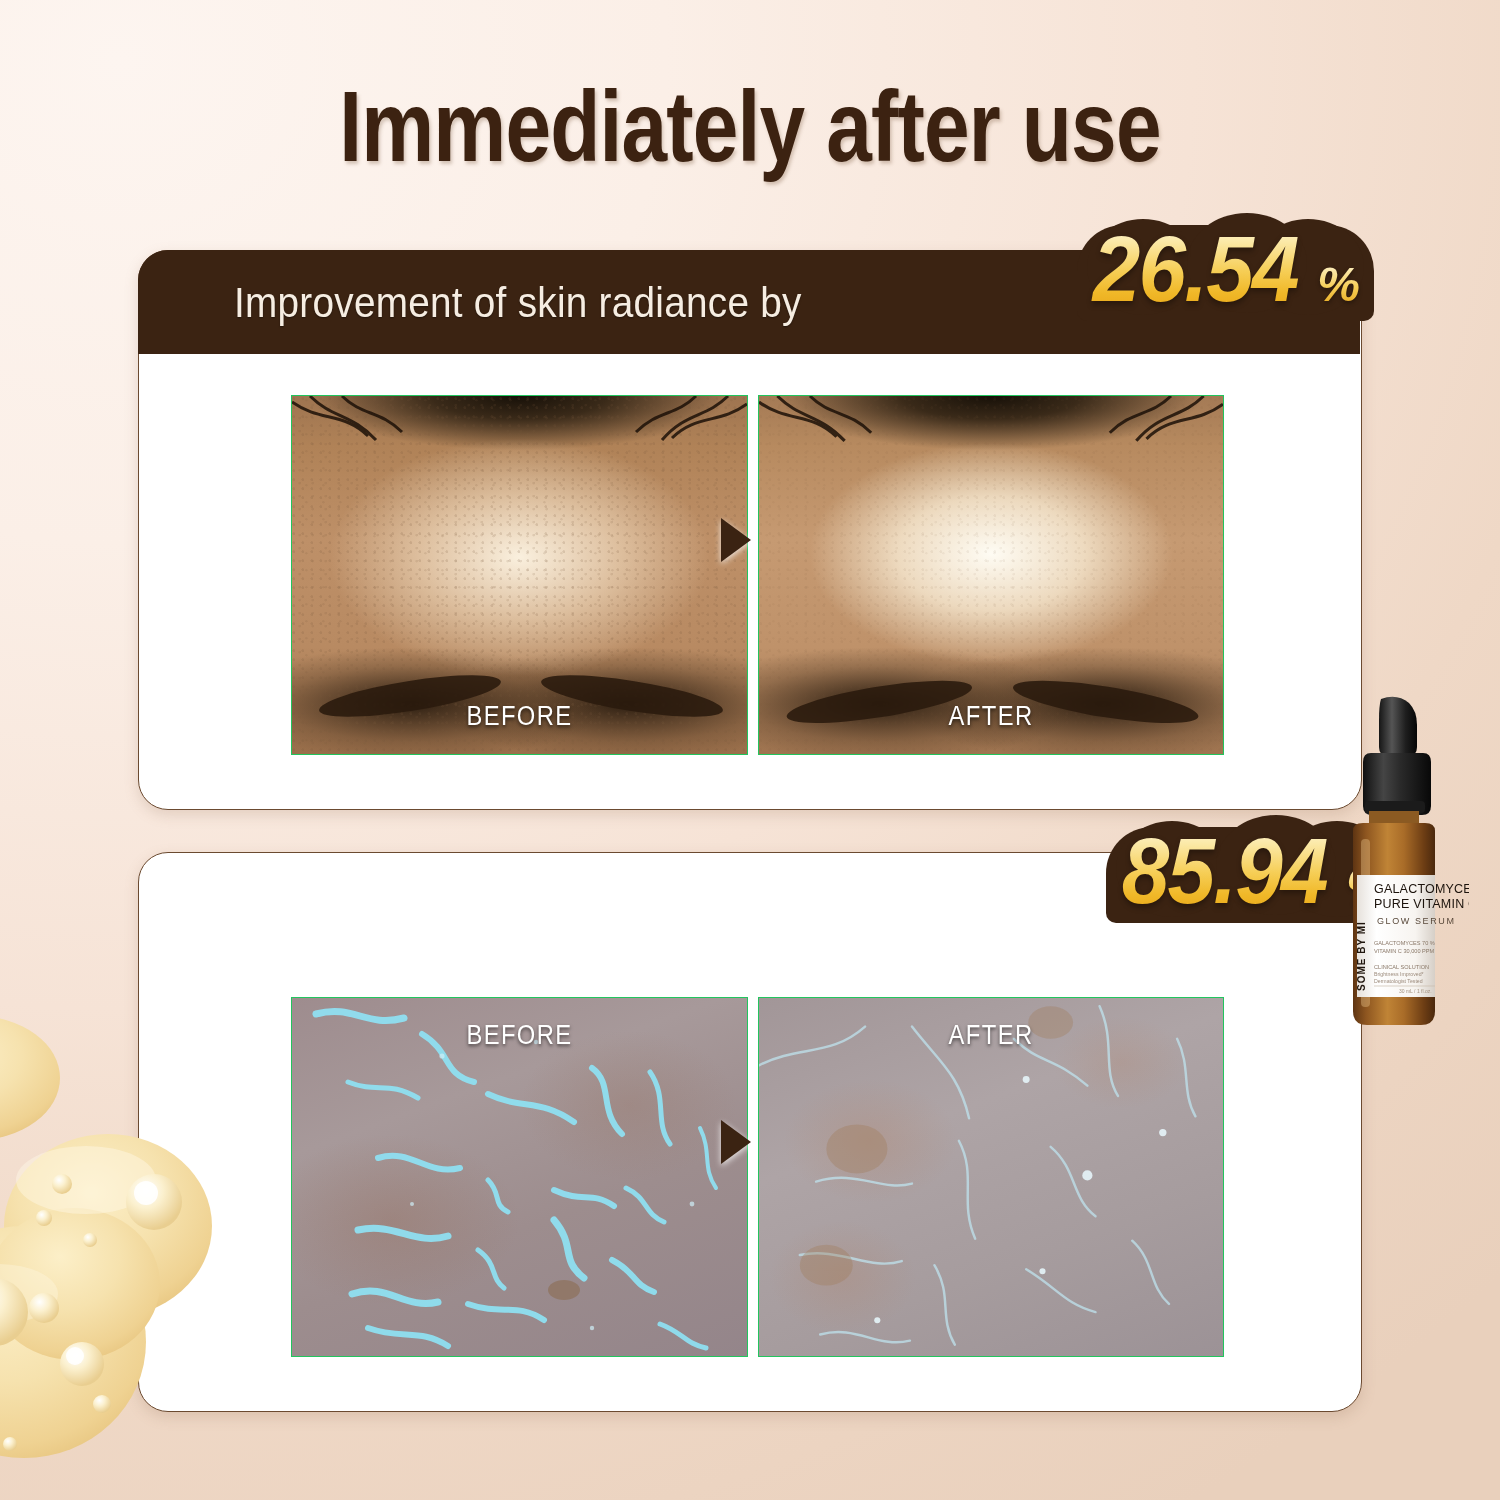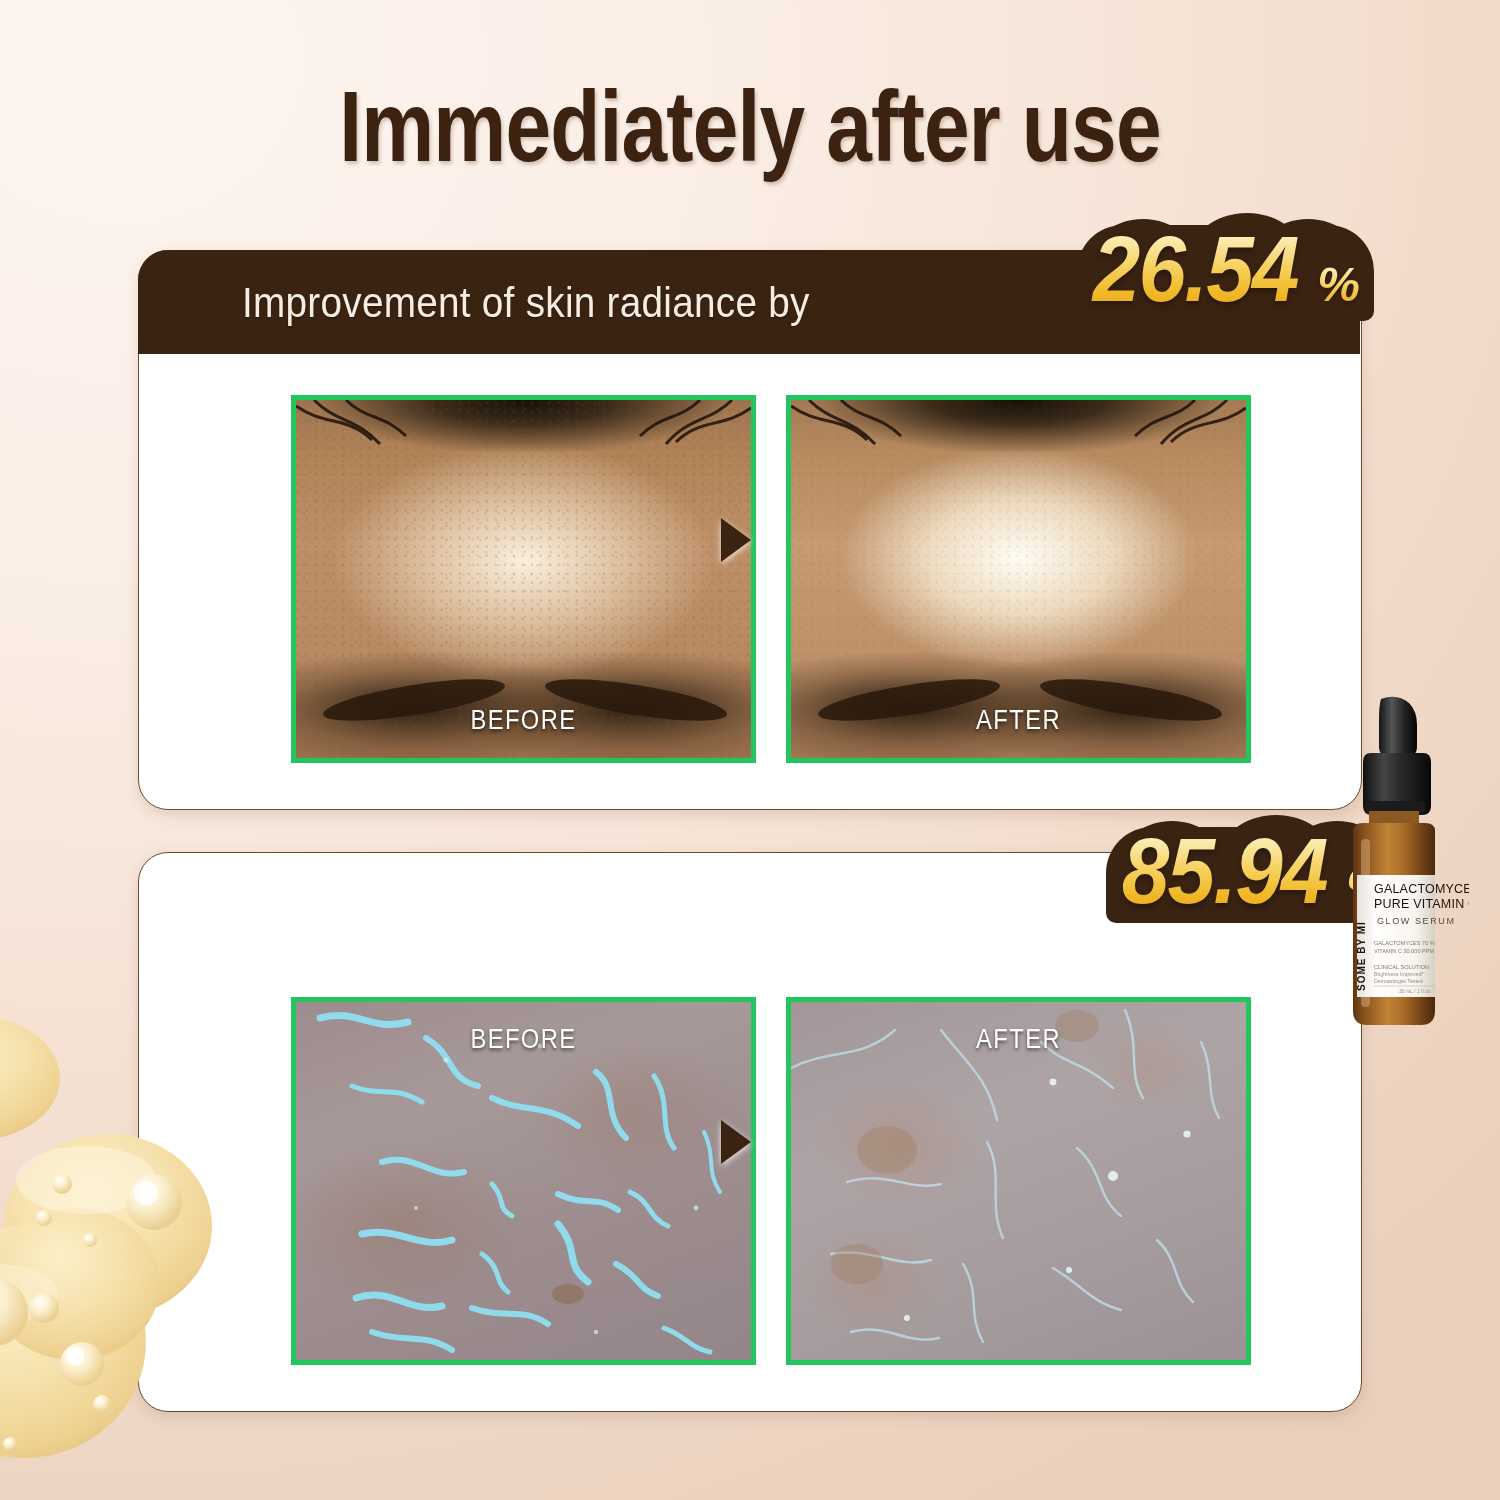--- a/index.html
+++ b/index.html
@@ -29,21 +29,21 @@
   }
   #card-1{left:138px;top:250px;width:1222px;height:558px;}
   #card-2{left:138px;top:852px;width:1222px;height:558px;}
 
   .card-head{
     position:absolute;left:-1.5px;top:-1.5px;width:1222px;height:104px;
     background:#3B2312;border-radius:30px 30px 0 0;
     z-index:3;
   }
   .head-text{
-    position:absolute;left:104px;top:50%;transform:translateY(-50%);
+    position:absolute;left:96px;top:50%;transform:translateY(-50%);
     display:flex;align-items:flex-end;white-space:nowrap;
   }
   .head-label{
     font-size:43px;color:#F6EDE2;font-weight:400;
     transform:scaleX(0.9);transform-origin:0 50%;
     letter-spacing:.3px;
     text-shadow:0 1px 2px rgba(0,0,0,.45);
   }
 
   
@@ -87,24 +87,24 @@
     -webkit-background-clip:text;background-clip:text;
     color:transparent;-webkit-text-fill-color:transparent;
     filter:drop-shadow(0 2px 2px rgba(0,0,0,.35));
     margin-left:2px;margin-bottom:6px;
   }
 
   
   .card-body{position:absolute;left:0;top:104px;width:1222px;height:452px;z-index:2;}
   .photo{
     position:absolute;top:40px;width:455px;height:358px;
-    overflow:hidden;border:5px solid #22c55e;
+    overflow:hidden;border:1px solid #22c55e;
   }
   .photo.left{left:152px;}
-  .photo.right{left:647px;}
+  .photo.right{left:619px;padding-left:9px;}
   .ba-label{
     position:absolute;left:0;right:0;text-align:center;
     color:#FFFFFF;font-size:27px;letter-spacing:1.6px;font-weight:500;
     transform:scaleX(0.88);
     text-shadow:0 2px 4px rgba(0,0,0,.6);
     z-index:5;
   }
   .ba-label.bottom{bottom:22px;}
   .ba-label.top{top:22px;}
 

